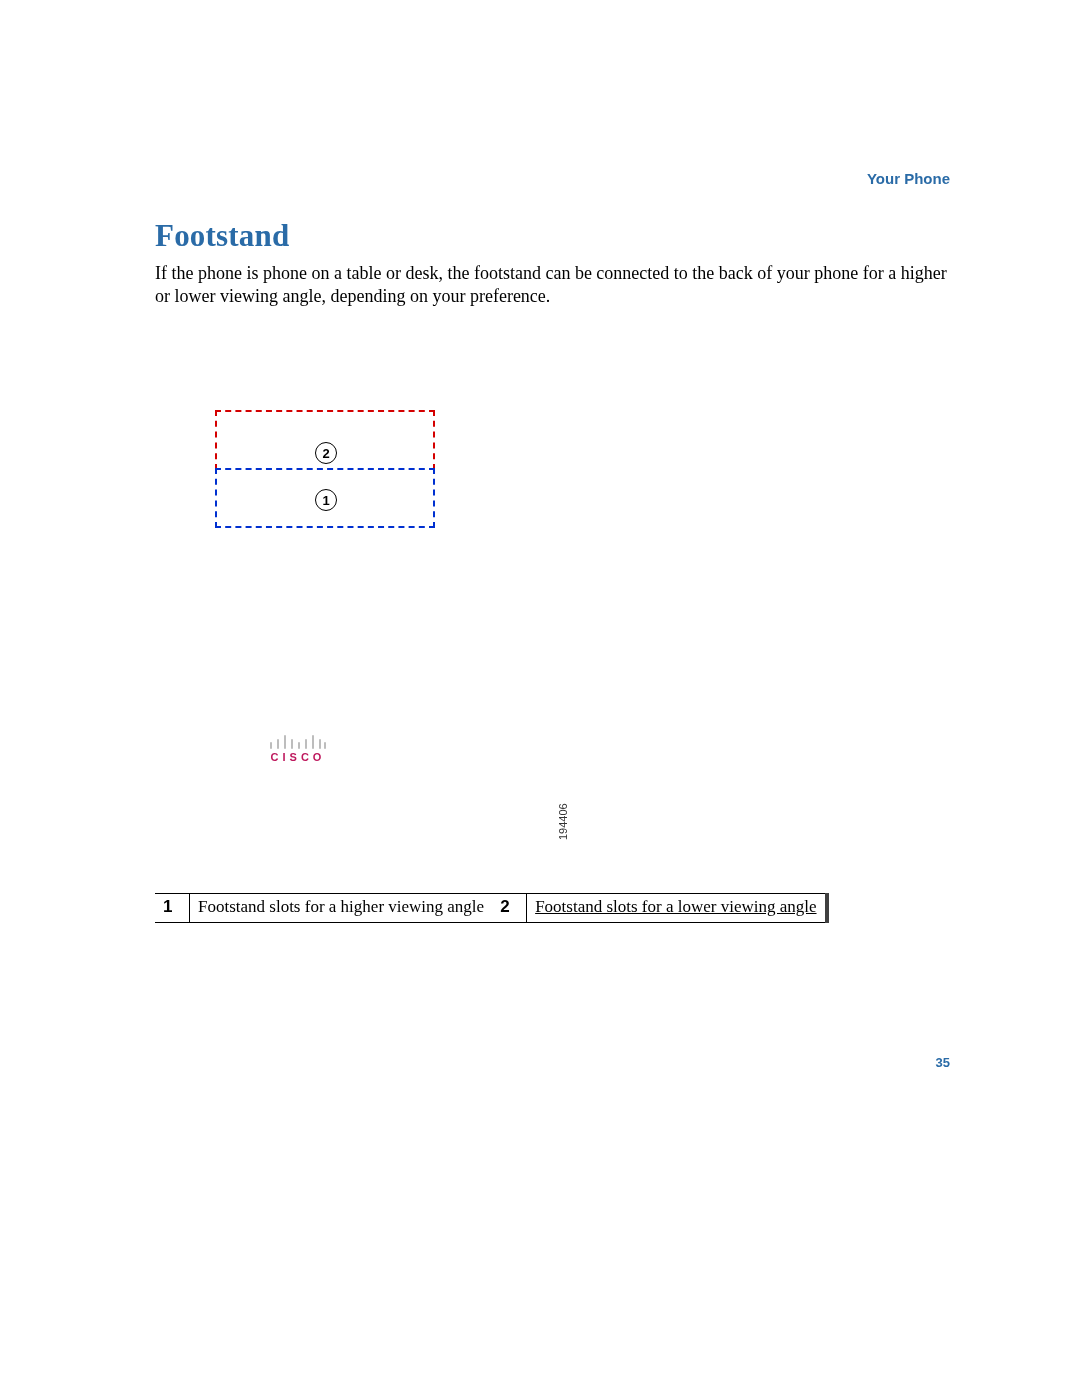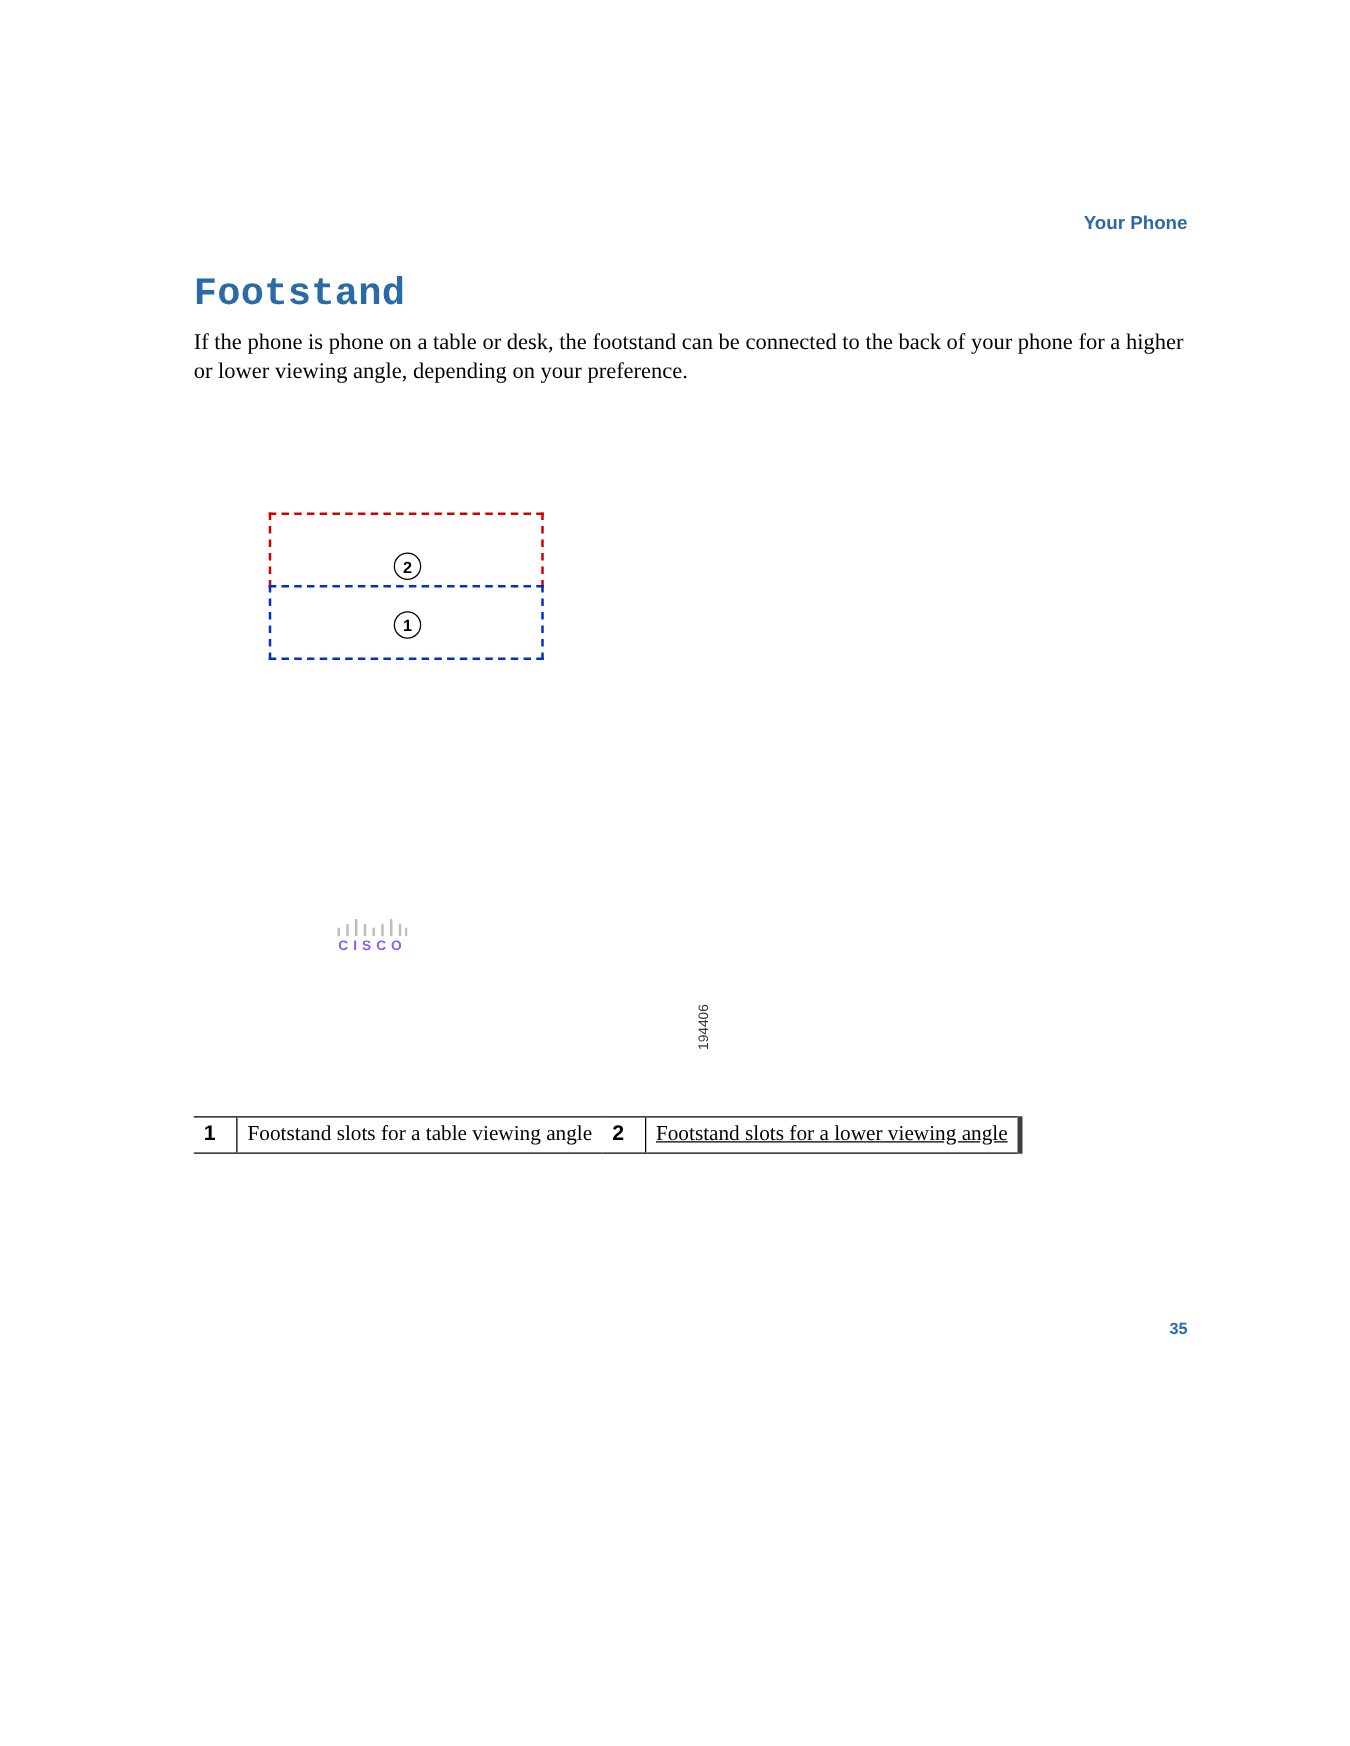--- a/index.html
+++ b/index.html
@@ -22,21 +22,21 @@
     right: 130px;
     font-family: Arial, Helvetica, sans-serif;
     font-weight: bold;
     font-size: 15px;
     color: #2a6ba7;
   }
   .section-heading {
     position: absolute;
     top: 218px;
     left: 155px;
-    font-family: Liberation Mono, monospace;
+    font-family: Liberation Serif, serif;
     font-weight: bold;
     font-size: 31px;
     color: #2a6ba7;
     letter-spacing: 0.2px;
   }
   .body-text {
     position: absolute;
     top: 262px;
     left: 155px;
     right: 130px;
@@ -93,21 +93,21 @@
   }
   .callout-2 { top: 122px; left: 160px; }
   .callout-1 { top: 169px; left: 160px; }
 
   .cisco-logo {
     position: absolute;
     top: 415px;
     left: 113px;
     width: 60px;
     height: 30px;
-    color: #8b5cf6;
+    color: #be185d;
   }
   .cisco-bars {
     display: block;
     height: 15px;
     line-height: 15px;
     font-family: Arial, sans-serif;
     font-size: 18px;
     letter-spacing: 0px;
   }
   .cisco-bars svg { display: block; }
@@ -226,21 +226,21 @@
       <span class="cisco-word">CISCO</span>
     </div>
 
     <div class="fig-number">194406</div>
   </div>
 
   <table class="callout-table">
     <tbody>
         <tr>
       <td class="num first">1</td>
-      <td>Footstand slots for a table viewing angle</td>
+      <td>Footstand slots for a higher viewing angle</td>
       <td class="num">2</td>
       <td>Footstand slots for a lower viewing angle</td>
     </tr>
   </tbody>
     </table>
 
   <div class="footer-block">
     <span class="ft-page">35</span>
   </div>
 

